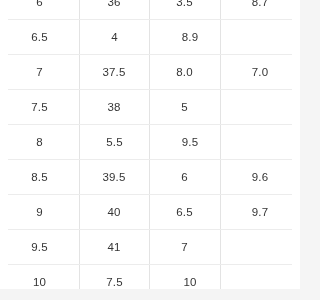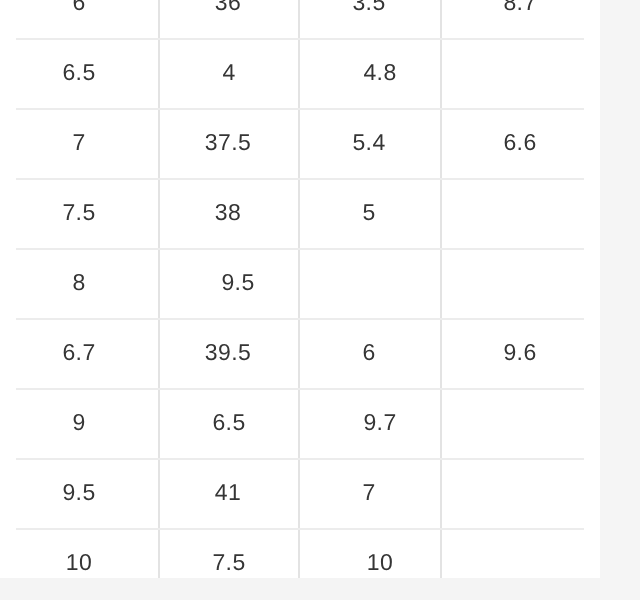--- a/index.html
+++ b/index.html
@@ -103,45 +103,47 @@
   <div class="table-body" id="table-body">
       <div class="table-row">
         <div class="cell c1">6</div>
         <div class="cell c2">36</div>
         <div class="cell c3">3.5</div>
         <div class="cell c4">8.7</div>
       </div>
       <div class="table-row">
         <div class="cell c1">6.5</div>
         <div class="cell c3">4</div>
-        <div class="cell c4">4.8</div>
+        <div class="cell c4">8.9</div>
       </div>
       <div class="table-row">
         <div class="cell c1">7</div>
         <div class="cell c2">37.5</div>
-        <div class="cell c3">5.4</div>
-        <div class="cell c4">6.6</div>
+        <div class="cell c3">8.0</div>
+        <div class="cell c4">7.0</div>
       </div>
       <div class="table-row">
         <div class="cell c1">7.5</div>
         <div class="cell c2">38</div>
         <div class="cell c3">5</div>
       </div>
       <div class="table-row">
         <div class="cell c1">8</div>
+        <div class="cell c3">5.5</div>
         <div class="cell c4">9.5</div>
       </div>
       <div class="table-row">
-        <div class="cell c1">6.7</div>
+        <div class="cell c1">8.5</div>
         <div class="cell c2">39.5</div>
         <div class="cell c3">6</div>
         <div class="cell c4">9.6</div>
       </div>
       <div class="table-row">
         <div class="cell c1">9</div>
+        <div class="cell c2">40</div>
         <div class="cell c3">6.5</div>
         <div class="cell c4">9.7</div>
       </div>
       <div class="table-row">
         <div class="cell c1">9.5</div>
         <div class="cell c2">41</div>
         <div class="cell c3">7</div>
       </div>
       <div class="table-row">
         <div class="cell c1">10</div>

